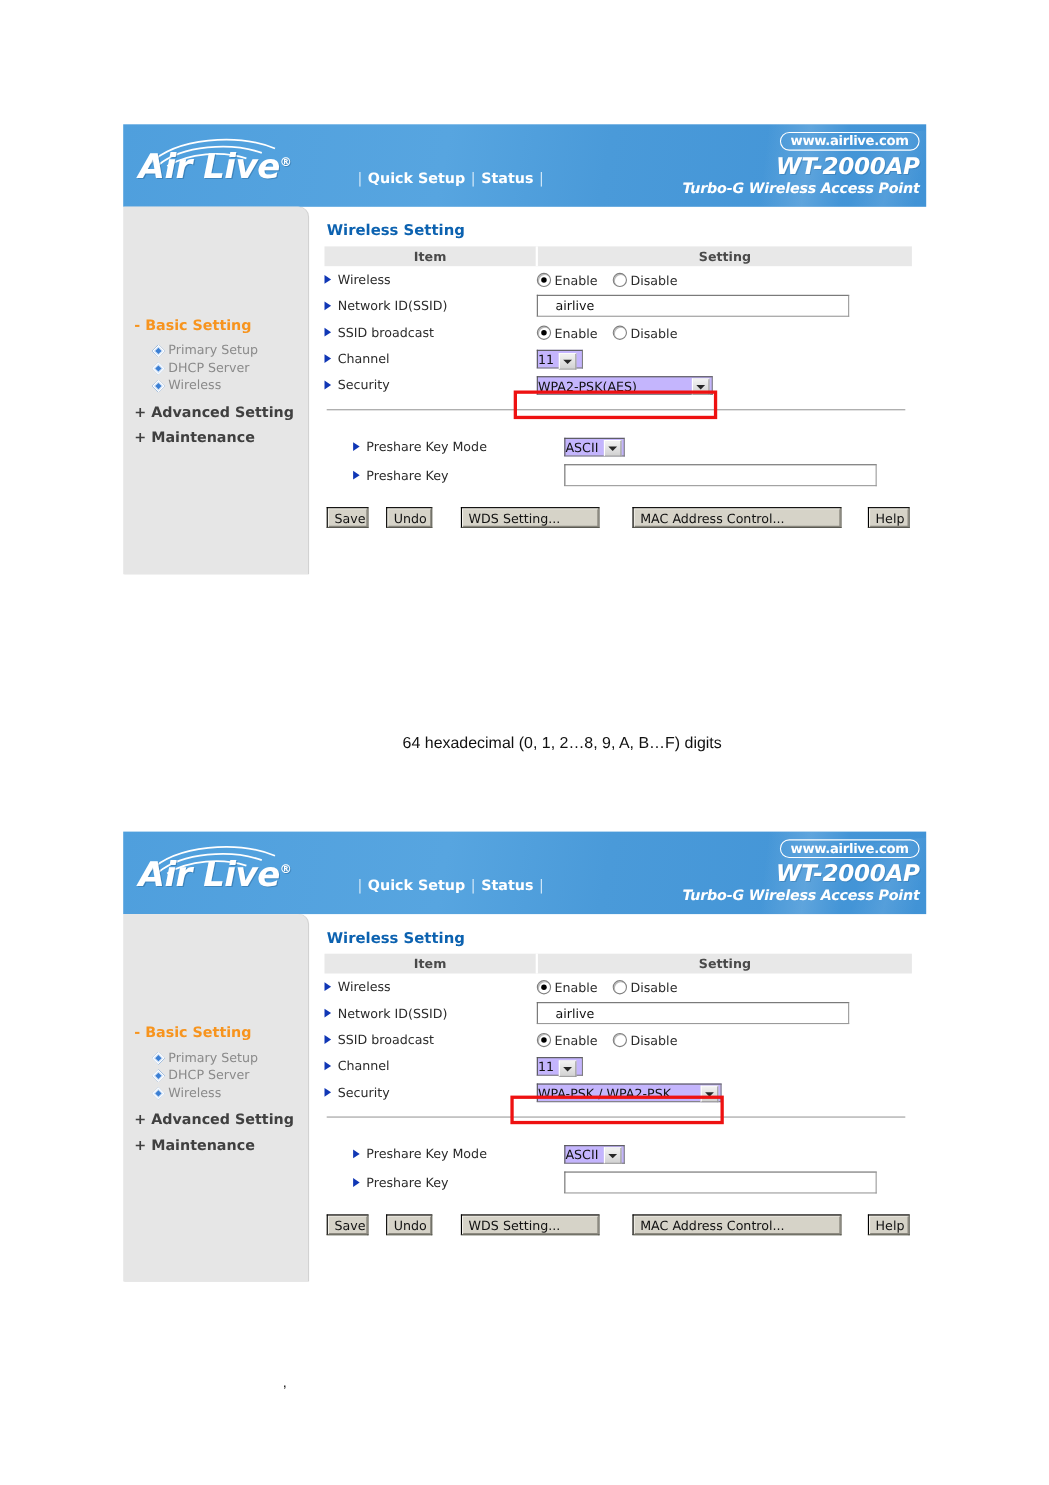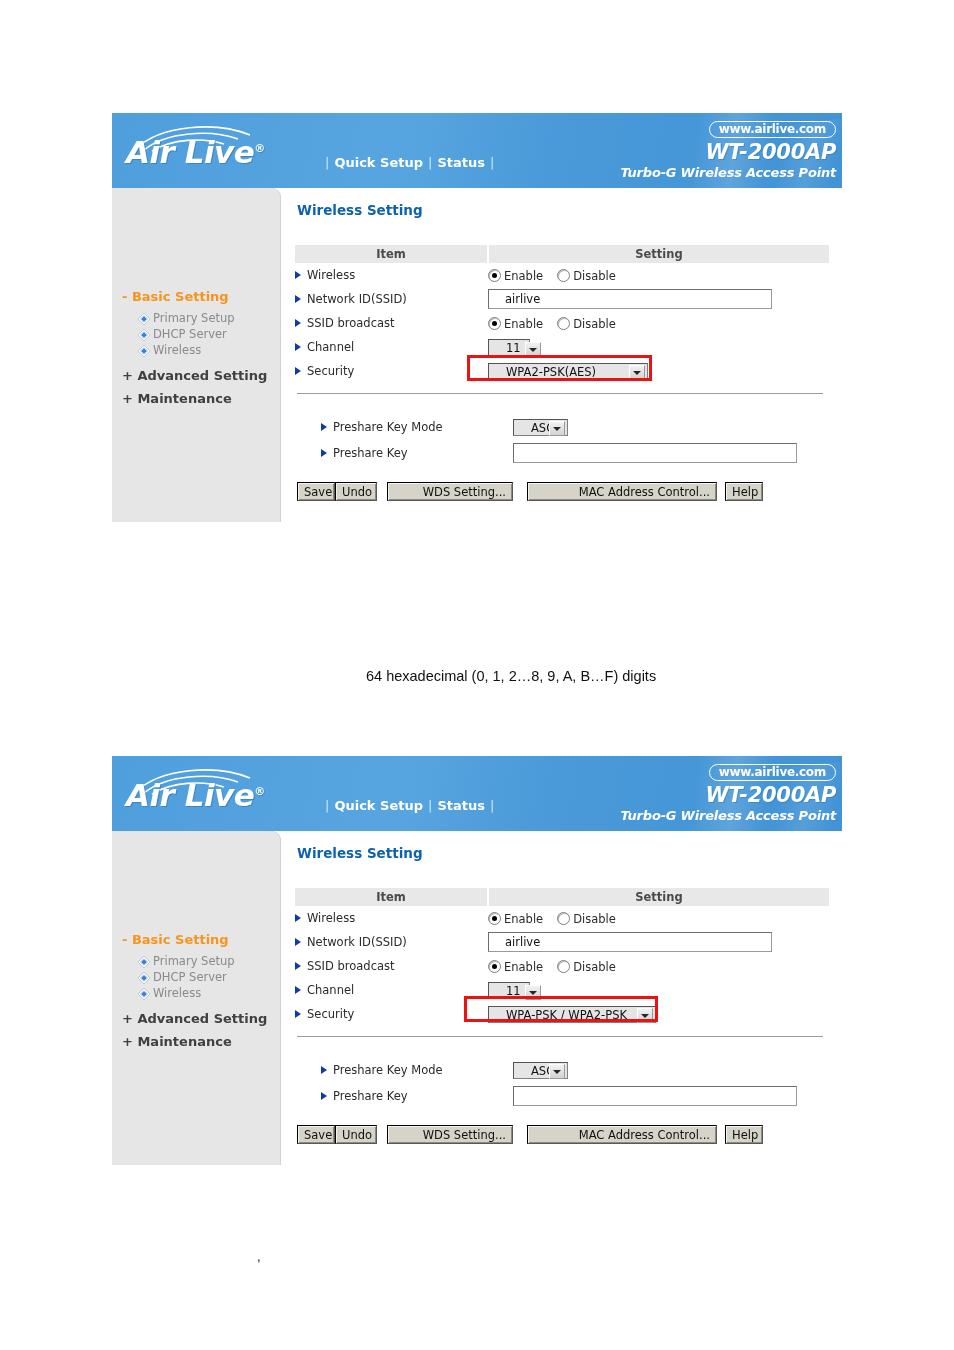--- a/index.html
+++ b/index.html
@@ -194,21 +194,21 @@
     color: #0c62b0;
     font-size: 13.5px;
     font-weight: bold;
     font-family: "DejaVu Sans", sans-serif;
     margin-top: 14px;
     margin-left: 2px;
   }
 
   table.settings {
     border-collapse: collapse;
-    margin-top: 27px;
+    margin-top: 6px;
     width: 534px;
     table-layout: fixed;
   }
   table.settings th {
     background: #e8e8e8;
     color: #4a4a4a;
     font-size: 11.5px;
     font-weight: bold;
     font-family: "DejaVu Sans", sans-serif;
     height: 16px;
@@ -274,32 +274,32 @@
     color: #111;
     padding: 1px 16px;
     line-height: 16px;
     box-sizing: content-box;
     vertical-align: middle;
   }
   .textbox.wide { width: 250px; }
 
   .dropdown {
     display: inline-block;
-    background: #e5e5e5;
+    background: #c4b5fd;
     border: 1px solid #7f7f7f;
     border-top-color: #555;
     border-left-color: #555;
     height: 17px;
     line-height: 17px;
     font-size: 11.5px;
     font-family: "DejaVu Sans", sans-serif;
     color: #111;
     vertical-align: middle;
     position: relative;
-    padding-left: 17px;
+    padding-left: 0;
     box-sizing: border-box;
     white-space: nowrap;
   }
   .dropdown .arrowbox {
     display: inline-block;
     width: 14px;
     height: 13px;
     background: linear-gradient(#f2f2f2, #d2d2d2);
     border: 1px solid #9a9a9a;
     border-top-color: #ffffff;
@@ -367,22 +367,22 @@
     background: #d6d3c8;
     border: 1px solid #000000;
     border-right-color: #5a5a52;
     border-bottom-color: #5a5a52;
     box-shadow: inset 1px 1px 0 #f4f2ec, inset -1px -1px 0 #8d8a80;
     font-size: 11.5px;
     font-family: "DejaVu Sans", sans-serif;
     color: #111;
     height: 19px;
     line-height: 19px;
-    text-align: right;
-    margin-right: 0;
+    text-align: left;
+    margin-right: 16px;
     padding: 0 6px;
     box-sizing: border-box;
     vertical-align: middle;
   }
   .btn.b-save { width: 38px; }
   .btn.b-undo { width: 42px; }
   .btn.b-wds  { width: 126px; margin-left: 10px; }
   .btn.b-mac  { width: 190px; margin-left: 14px; }
   .btn.b-help { width: 38px; margin-left: 8px; }
 

